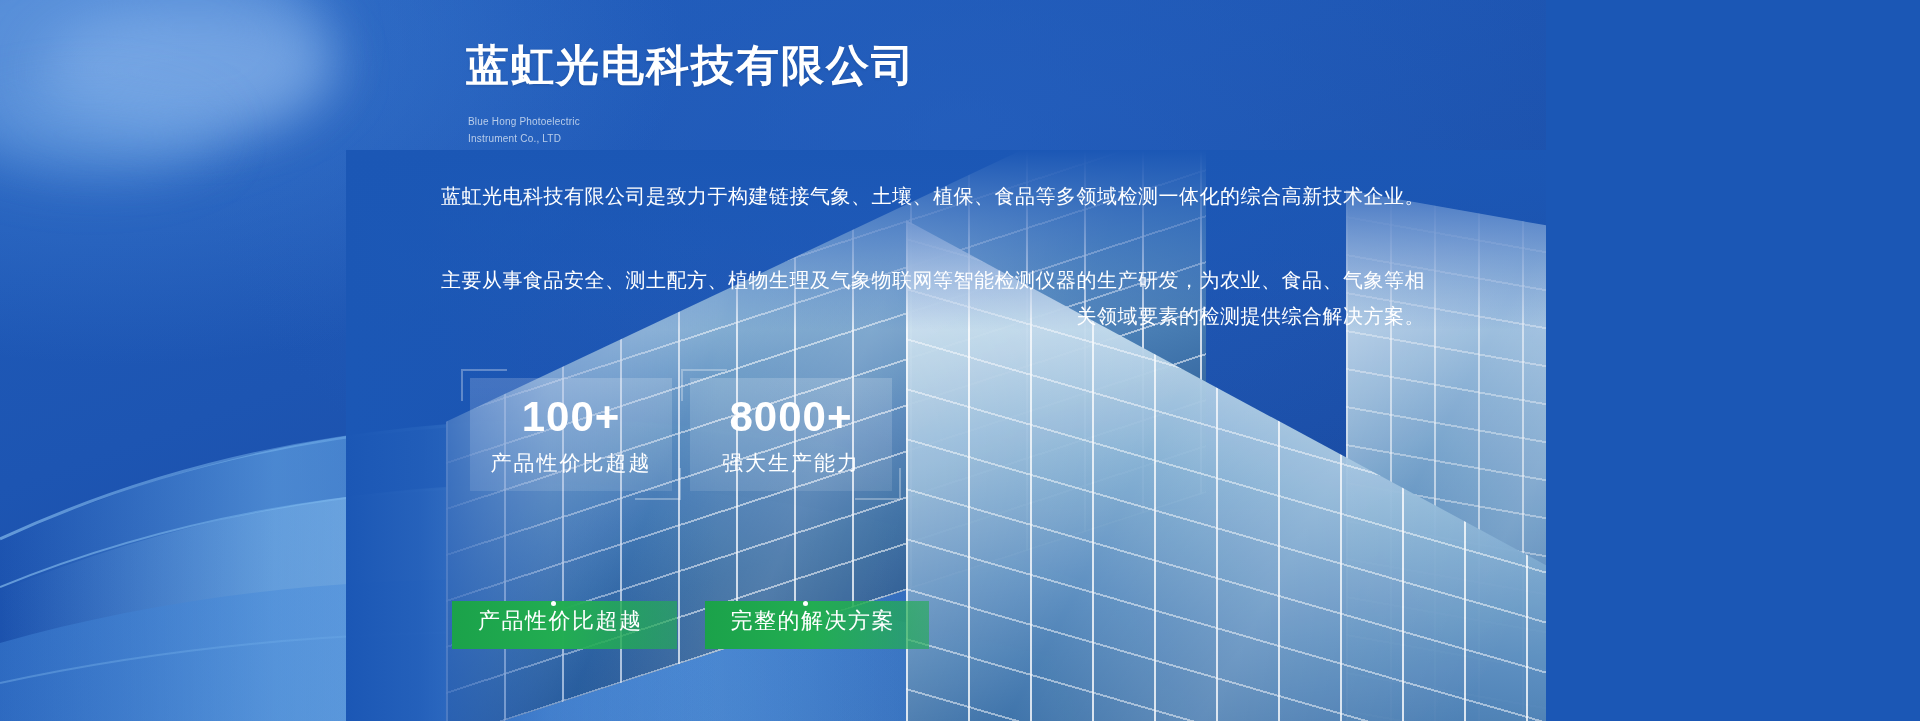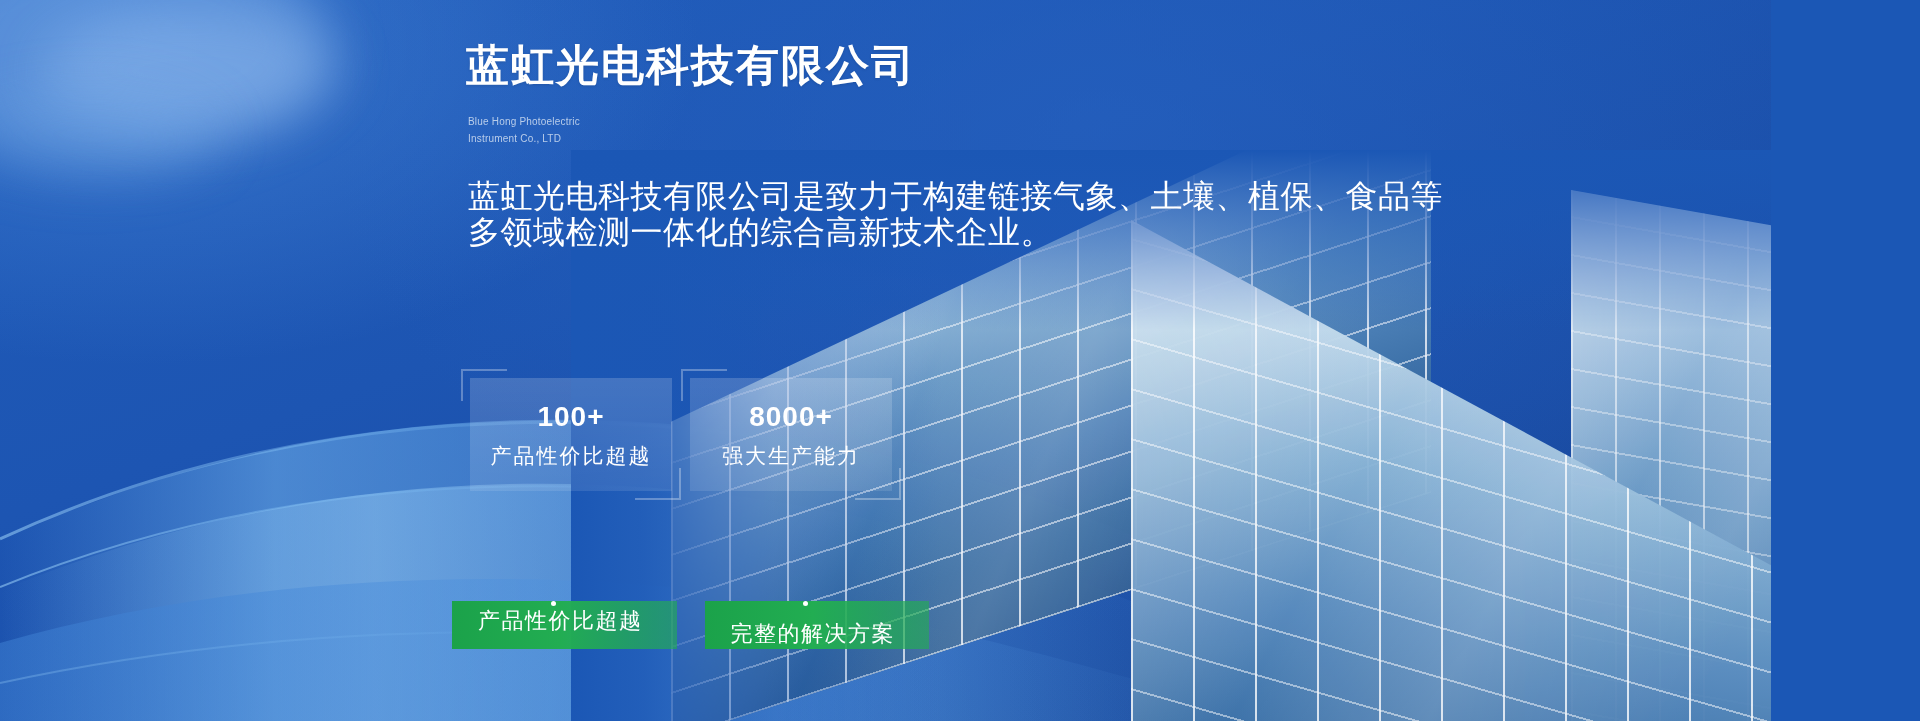--- a/index.html
+++ b/index.html
@@ -3,21 +3,21 @@
 <meta charset="utf-8">
 <title>Hero Banner</title>
 <style>
   html,body{margin:0;padding:0;}
   body{
     width:1920px;height:721px;overflow:hidden;
     font-family:"Liberation Sans","DejaVu Sans",sans-serif;
     background:#1b57b5;
   }
   #stage{
-    position:relative;width:1771px;height:721px;overflow:hidden;
+    position:relative;width:1546px;height:721px;overflow:hidden;
     background:
       radial-gradient(900px 520px at 8% 6%, rgba(78,140,220,.55) 0%, rgba(78,140,220,0) 62%),
       radial-gradient(1100px 700px at 62% 18%, rgba(40,100,195,.55) 0%, rgba(40,100,195,0) 70%),
       linear-gradient(160deg,#1f5cbb 0%,#1d55b2 38%,#1a4da6 70%,#16428f 100%);
   }
 
   
   .cloud{position:absolute;border-radius:50%;filter:blur(26px);pointer-events:none;}
   .c1{left:-90px;top:-70px;width:420px;height:230px;background:rgba(150,195,245,.38);}
   .c2{left:40px;top:10px;width:300px;height:120px;background:rgba(175,210,250,.30);}
@@ -100,23 +100,23 @@
     font-size:43px;line-height:1.2;font-weight:700;color:#ffffff;
     letter-spacing:2px;white-space:nowrap;
     text-shadow:0 1px 3px rgba(0,0,0,.12);
   }
   .company-en{
     position:absolute;left:468px;top:113px;
     font-size:10px;line-height:17px;color:#b9cdea;letter-spacing:.2px;
   }
 
   .para{
-    position:absolute;left:468px;
+    position:absolute;left:440px;
     width:985px;
-    color:#ffffff;font-size:32px;line-height:36px;letter-spacing:.5px;
+    color:#ffffff;font-size:20px;line-height:36px;letter-spacing:.5px;text-align:right;
   }
   .para1{top:178px;}
   .para2{top:262px;}
 
   
   .stats{position:absolute;left:470px;top:378px;display:flex;gap:18px;}
   .stat-card{
     position:relative;width:202px;height:113px;
     background:linear-gradient(180deg, rgba(255,255,255,.175) 0%, rgba(255,255,255,.105) 100%);
     display:flex;flex-direction:column;align-items:center;justify-content:center;
@@ -125,35 +125,35 @@
     content:"";position:absolute;left:-9px;top:-9px;width:44px;height:30px;
     border-left:2px solid rgba(255,255,255,.30);
     border-top:2px solid rgba(255,255,255,.30);
   }
   .stat-card::after{
     content:"";position:absolute;right:-9px;bottom:-9px;width:44px;height:30px;
     border-right:2px solid rgba(255,255,255,.30);
     border-bottom:2px solid rgba(255,255,255,.30);
   }
   .stat-num{
-    font-size:28px;font-weight:700;color:#ffffff;letter-spacing:1px;line-height:1;
+    font-size:42px;font-weight:700;color:#ffffff;letter-spacing:1px;line-height:1;
     margin-bottom:14px;
     text-align:right;
   }
   .stat-label{font-size:21px;color:#ffffff;letter-spacing:2px;line-height:1;}
 
   
   .pills{position:absolute;left:452px;top:601px;display:flex;}
   .pill{
     position:relative;height:48px;display:flex;align-items:center;
     padding:0 34px 0 26px;
     background:linear-gradient(90deg,#1ba24a 0%,#22ad52 48%, rgba(34,173,82,.62) 100%);
     color:#ffffff;font-size:22px;letter-spacing:1.5px;white-space:nowrap;flex-direction:column;
   }
-  .pill:nth-child(2){margin-left:28px;justify-content:space-between;}
+  .pill:nth-child(2){margin-left:28px;}
   .pill .dot{
     display:inline-block;width:5px;height:5px;border-radius:50%;
     background:#ffffff;margin-right:14px;flex:0 0 auto;
   }
   .pill .ptext{display:inline-block;}
 </style>
 </head>
 <body>
 
 <div id="stage">
@@ -220,20 +220,21 @@
 
     <div class="company-title">蓝虹光电科技有限公司</div>
 
     <div class="company-en">
       <div>Blue Hong Photoelectric</div>
       <div>Instrument Co., LTD</div>
     </div>
 
     <div class="para para1">蓝虹光电科技有限公司是致力于构建链接气象、土壤、植保、食品等多领域检测一体化的综合高新技术企业。</div>
 
+    <div class="para para2">主要从事食品安全、测土配方、植物生理及气象物联网等智能检测仪器的生产研发，为农业、食品、气象等相关领域要素的检测提供综合解决方案。</div>
 
     <div class="stats">
       <div class="stat-card">
         <div class="stat-num">100+</div>
         <div class="stat-label">产品性价比超越</div>
       </div>
       <div class="stat-card">
         <div class="stat-num">8000+</div>
         <div class="stat-label">强大生产能力</div>
       </div>

